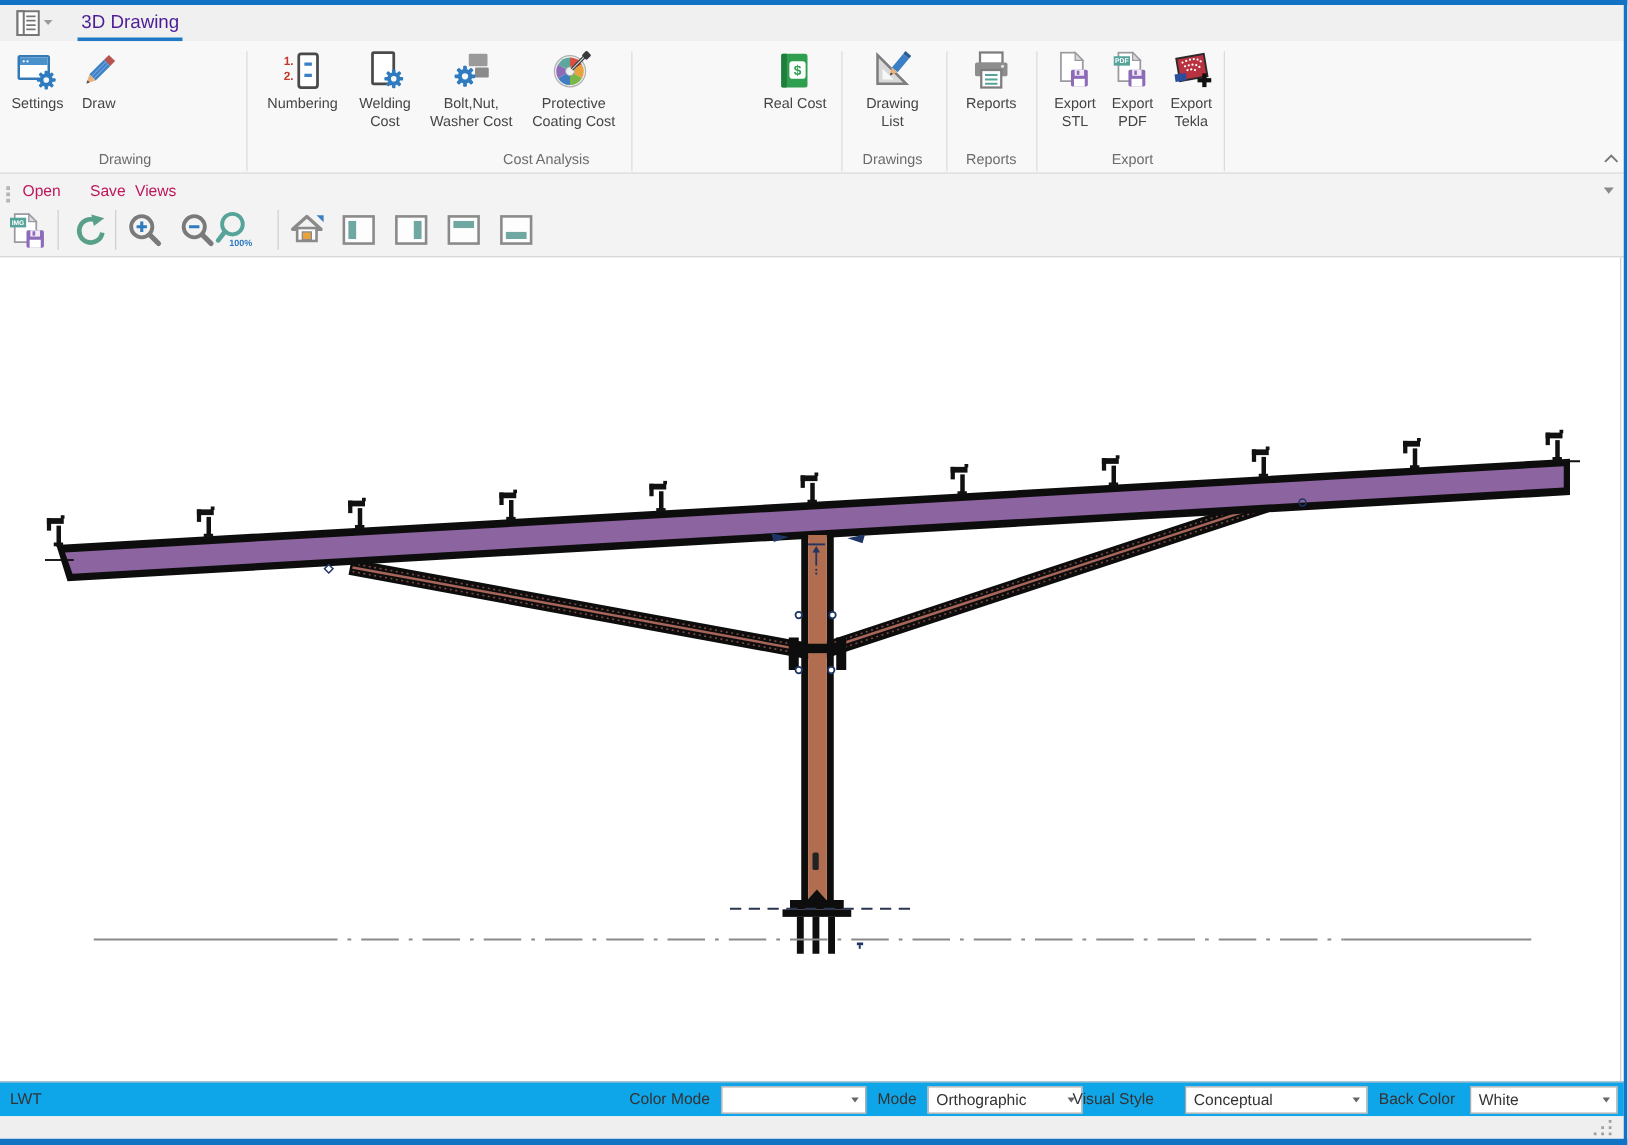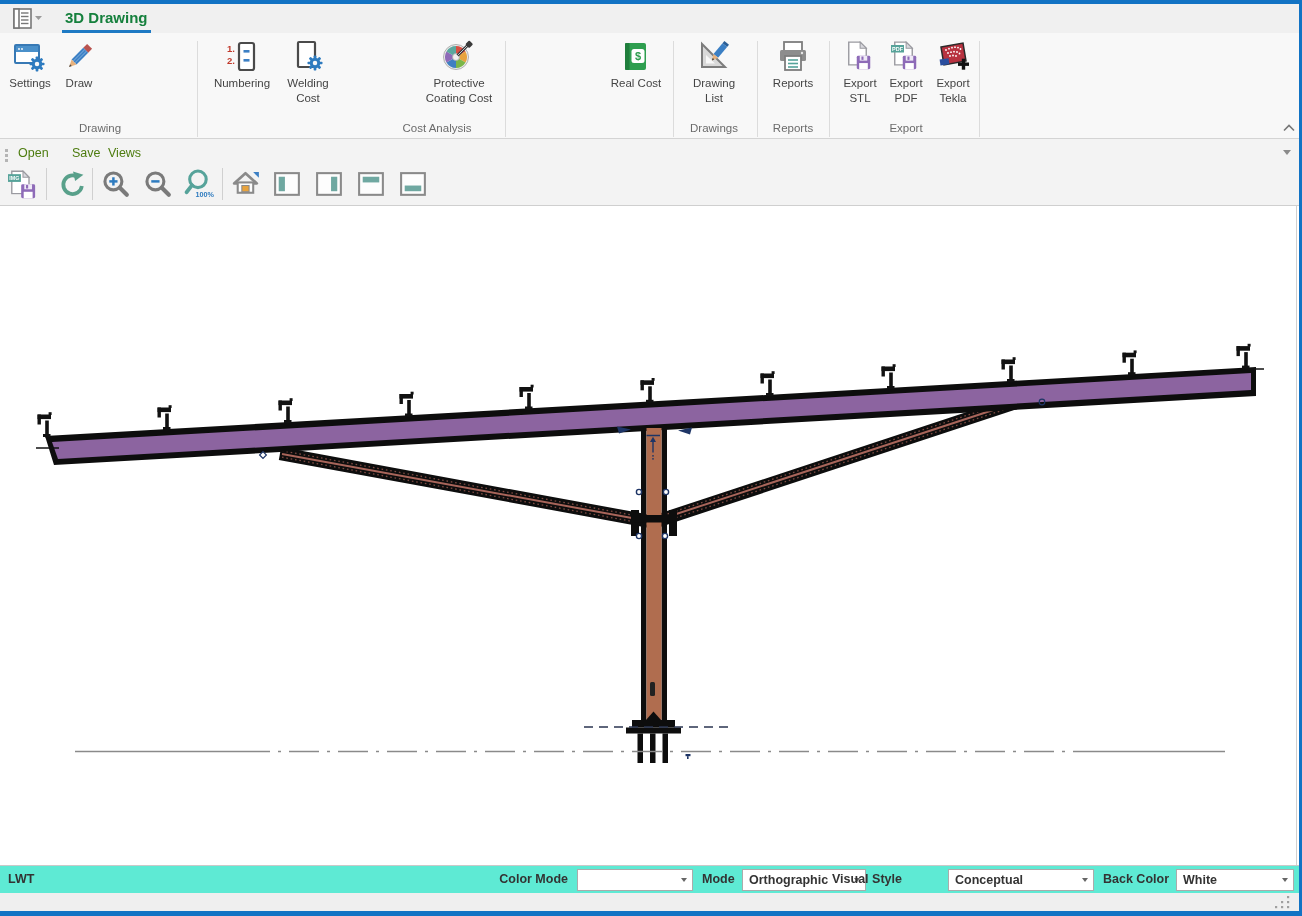--- a/index.html
+++ b/index.html
@@ -7,55 +7,55 @@
   body { font-family:"Liberation Sans", sans-serif; background:#fff; position:relative; overflow:hidden; }
 
   .accent-top    { position:absolute; left:0; top:0; width:1302px; height:4px; background:#1273c4; z-index:50;}
   .accent-bottom { position:absolute; left:0; top:911px; width:1302px; height:5px; background:#1273c4; z-index:50;}
   .accent-right  { position:absolute; left:1299px; top:0; width:3px; height:916px; background:#1273c4; z-index:50;}
 
   
   .tabrow { position:absolute; left:0; top:4px; width:1299px; height:29px; background:#f0f0f0; }
   .appmenu { position:absolute; left:12px; top:3px; width:36px; height:24px; cursor:default; }
   .tab { position:absolute; left:62px; top:0; height:29px; line-height:27px; padding:0 3px;
-         color:#15803d; font-size:15px; border-bottom:3px solid #1e7ac4;font-weight:bold; }
+         color:#4c1d95; font-size:15px; border-bottom:3px solid #1e7ac4; }
 
   
   .ribbon { position:absolute; left:0; top:33px; width:1299px; height:106px; background:#f8f8f8;
             border-bottom:1px solid #d4d4d4; }
   .rbtn { position:absolute; top:6px; height:96px; display:flex; flex-direction:column; align-items:center;
           font-size:11.5px; color:#444; text-align:center; cursor:default; }
   .rbtn svg { width:34px; height:34px; margin:1px 0 2px; flex:0 0 auto; }
   .rlabel { line-height:1.3; white-space:pre-line; }
   .rsep { position:absolute; top:8px; height:126px; width:1px; background:#dcdcdc; top:8px; }
   .rsep { height:96px; }
   .rgroup-label { position:absolute; top:89px; transform:translateX(-50%); font-size:11.5px; color:#6b6b6b; }
   .ribbon-collapse { position:absolute; left:1282px; top:86px; width:14px; height:12px; }
 
   
   .toolbar { position:absolute; left:0; top:139px; width:1299px; height:67px; background:#f3f3f3;
              border-bottom:1px solid #cfcfcf; }
   .tgrip { position:absolute; left:5px; top:10px; width:3px; height:3px; background:#b5b5b5;
            box-shadow:0 5px #b5b5b5, 0 10px #b5b5b5; }
-  .tmenu { position:absolute; top:4px; height:20px; line-height:20px; font-size:12.5px; color:#4d7c0f;
+  .tmenu { position:absolute; top:4px; height:20px; line-height:20px; font-size:12.5px; color:#be185d;
            padding:0 4px; cursor:default; }
   .toverflow { position:absolute; right:8px; top:11px; width:0; height:0;
                border-left:4px solid transparent; border-right:4px solid transparent; border-top:5px solid #8a8a8a; }
   .tbtn { position:absolute; top:26px; width:38px; height:38px; display:flex; align-items:center; justify-content:center; cursor:default; }
   .tbtn svg { width:31px; height:31px; }
   .tsep { position:absolute; top:29px; height:32px; width:1px; background:#d0d0d0; }
 
   
   .canvas { position:absolute; left:0; top:206px; width:1297px; height:659px; background:#ffffff;
             border-right:1px solid #d0d0d0; }
   .canvas svg { display:block; }
 
   
-  .statusbar { position:absolute; left:0; top:865px; width:1299px; height:28px; background:#5eead4;
-               border-top:1px solid #c9c9c9; font-size:12.5px; color:#333;font-weight:bold; }
+  .statusbar { position:absolute; left:0; top:865px; width:1299px; height:28px; background:#0ea5e9;
+               border-top:1px solid #c9c9c9; font-size:12.5px; color:#333; }
   .sb-label { position:absolute; top:0; height:28px; line-height:26px; }
   .sb-combo { position:absolute; top:3px; height:22px; background:#fff; border:1px solid #ababab;
               line-height:20px; padding-left:6px; font-size:12.5px; color:#333; cursor:default; }
   .sb-combo .arr { position:absolute; right:5px; top:8px; width:0; height:0;
                    border-left:3.5px solid transparent; border-right:3.5px solid transparent; border-top:4px solid #666; }
 
   .footer { position:absolute; left:0; top:893px; width:1299px; height:18px; background:#efefef; }
   .resize-grip { position:absolute; right:6px; top:1px; }
 
   .defs-hidden { position:absolute; width:0; height:0; overflow:hidden; }
@@ -146,20 +146,29 @@
     <span class="rlabel">Numbering</span>
   </div>
   <div class="rbtn" style="left:277px;width:62px">
     <svg viewBox="0 0 34 34">
       <rect x="7" y="2" width="17" height="25" rx="1" fill="#fff" stroke="#4a4a4a" stroke-width="2.2"></rect>
       <use href="#sym-gear" x="15" y="14" width="18" height="18" fill="#2e7bbf"></use>
     </svg>
     <span class="rlabel">Welding
 Cost</span>
   </div>
+  <div class="rbtn" style="left:340px;width:74px">
+    <svg viewBox="0 0 34 34">
+      <rect x="15" y="3" width="15" height="10" rx="1" fill="#9a9a9a"></rect>
+      <rect x="20" y="14" width="11" height="8" rx="1" fill="#8a8a8a"></rect>
+      <use href="#sym-gear" x="2" y="11" width="20" height="20" fill="#2e7bbf"></use>
+    </svg>
+    <span class="rlabel">Bolt,Nut,
+Washer Cost</span>
+  </div>
   <div class="rbtn" style="left:415px;width:88px">
     <svg viewBox="0 0 34 34">
       <circle cx="14" cy="17" r="12.5" fill="#ececec" stroke="#b0b0b0" stroke-width="1"></circle>
       <path d="M14,17 L14,6 A11,11 0 0 1 23.5,11.5 Z" fill="#d94f43"></path>
       <path d="M14,17 L23.5,11.5 A11,11 0 0 1 23.5,22.5 Z" fill="#e8a33d"></path>
       <path d="M14,17 L23.5,22.5 A11,11 0 0 1 14,28 Z" fill="#7ab648"></path>
       <path d="M14,17 L14,28 A11,11 0 0 1 4.5,22.5 Z" fill="#3f7fc1"></path>
       <path d="M14,17 L4.5,22.5 A11,11 0 0 1 4.5,11.5 Z" fill="#8e6bb8"></path>
       <path d="M14,17 L4.5,11.5 A11,11 0 0 1 14,6 Z" fill="#5ba79e"></path>
       <circle cx="14" cy="17" r="3.5" fill="#f0f0f0" stroke="#aaa" stroke-width="0.8"></circle>
@@ -308,21 +317,21 @@
         </g>
     </svg>
   </div>
   <div class="tbtn" style="left:139px">
     <svg viewBox="0 0 30 30">
       <circle cx="12" cy="12" r="8.2" fill="none" stroke="#7a7a7a" stroke-width="3"></circle>
       <line x1="18.2" y1="18.2" x2="25" y2="25" stroke="#7a7a7a" stroke-width="4" stroke-linecap="round"></line>
       <line x1="8" y1="12" x2="16" y2="12" stroke="#2e7bbf" stroke-width="2.4"></line>
     </svg>
   </div>
-  <div class="tbtn" style="left:180px">
+  <div class="tbtn" style="left:168px">
     <svg viewBox="0 0 30 30">
       <circle cx="13.5" cy="10" r="8" fill="none" stroke="#56a39a" stroke-width="3"></circle>
       <line x1="7.8" y1="15.7" x2="2.5" y2="22.5" stroke="#56a39a" stroke-width="3.6" stroke-linecap="round"></line>
       <text x="20" y="27" font-size="7" font-weight="bold" fill="#2e7bbf" text-anchor="middle">100%</text>
     </svg>
   </div>
   <div class="tsep" style="left:222px"></div>
 
   <div class="tbtn" style="left:227px">
     <svg viewBox="0 0 30 30">
@@ -457,21 +466,21 @@
     <span></span>
     <span class="arr"></span>
   </div>
 
   <span class="sb-label" style="left:702px">Mode</span>
   <div class="sb-combo" style="left:742px;width:124px">
     <span>Orthographic</span>
     <span class="arr"></span>
   </div>
 
-  <span class="sb-label" style="left:832px">Visual Style</span>
+  <span class="sb-label" style="left:858px">Visual Style</span>
   <div class="sb-combo" style="left:948px;width:146px">
     <span>Conceptual</span>
     <span class="arr"></span>
   </div>
 
   <span class="sb-label" style="left:1103px">Back Color</span>
   <div class="sb-combo" style="left:1176px;width:118px">
     <span>White</span>
     <span class="arr"></span>
   </div>

